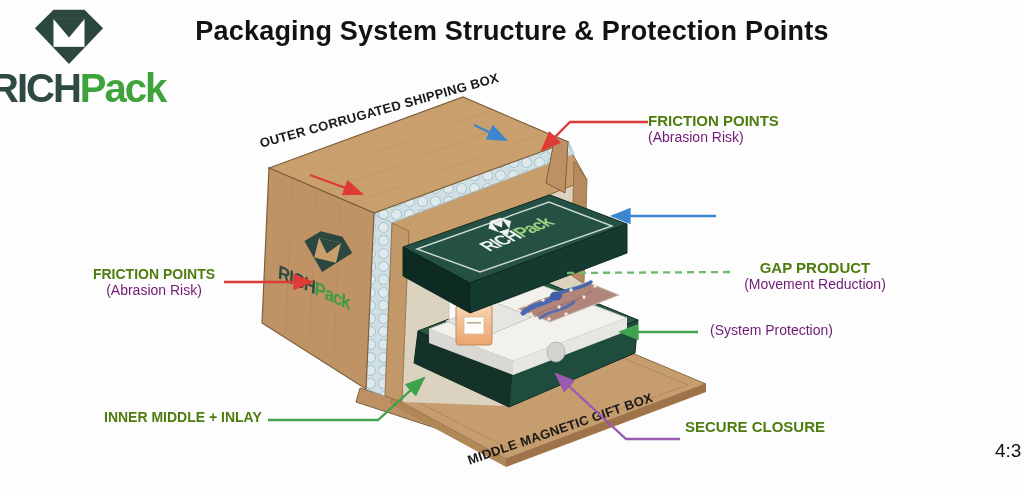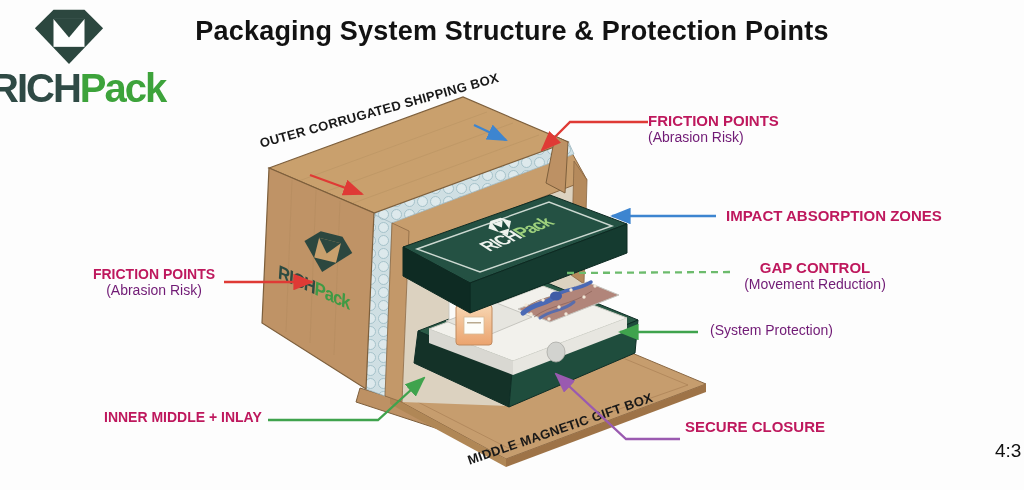--- a/index.html
+++ b/index.html
@@ -18,21 +18,21 @@
   .gem--lid .sil{fill:#eef3ee}.gem--lid .env{fill:#1d4a3c}.gem--lid .flap{fill:#eef3ee}
   
   .bm-box-text{font-weight:bold;font-size:18px;letter-spacing:-1px;white-space:nowrap;
                transform:rotate(24deg) skewX(20deg);transform-origin:left top;}
   .bm-box-text .rich{color:#2e4b41}.bm-box-text .pack{color:#3f9a44}
   .bm-lid-text{font-weight:bold;font-size:16.5px;letter-spacing:-1px;white-space:nowrap;
                transform:rotate(-23deg) skewX(34deg);transform-origin:left top;}
   .bm-lid-text .rich{color:#eef3ee}.bm-lid-text .pack{color:#9ed17d}
   
   .lbl{line-height:16px;white-space:nowrap;}
-  .lt{font-weight:bold;font-size:15px;color:#be185d;}
+  .lt{font-weight:bold;font-size:15px;color:#4d7c0f;}
   .ls{font-size:14px;color:#701a75;}
   .lbl-center{text-align:center;}
   .lbl-friction-right{left:648px;top:113px;}
   .lbl-impact{left:726px;top:208px;}
   .lbl-gap{left:737px;top:260px;width:156px;}
   .lbl-force{left:710px;top:322px;}
   .lbl-secure{left:685px;top:419px;}
   .lbl-friction-left{left:86px;top:266px;width:136px;}
   .lbl-inner{left:104px;top:409px;}
   .lbl-friction-left .lt,.lbl-inner .lt{font-size:14px;}
@@ -189,25 +189,22 @@
     <span class="rich">RICH</span><span class="pack">Pack</span>
   </div>
 
   <div class="abs caption cap-outer">OUTER CORRUGATED SHIPPING BOX</div>
   <div class="abs caption cap-middle">MIDDLE MAGNETIC GIFT BOX</div>
 
   <div class="abs lbl lbl-friction-right">
     <div class="lt">FRICTION POINTS</div>
     <div class="ls">(Abrasion Risk)</div>
   </div>
-  <div class="abs lbl lbl-impact">
-    <div class="lt">IMPACT ABSORPTION ZONES</div>
-  </div>
   <div class="abs lbl lbl-gap lbl-center">
-    <div class="lt">GAP CONTROL</div>
+    <div class="lt">GAP PRODUCT</div>
     <div class="ls">(Movement Reduction)</div>
   </div>
   <div class="abs lbl lbl-force">
     <div class="ls">(System Protection)</div>
   </div>
   <div class="abs lbl lbl-secure">
     <div class="lt">SECURE CLOSURE</div>
   </div>
   <div class="abs lbl lbl-friction-left lbl-center">
     <div class="lt">FRICTION POINTS</div>

